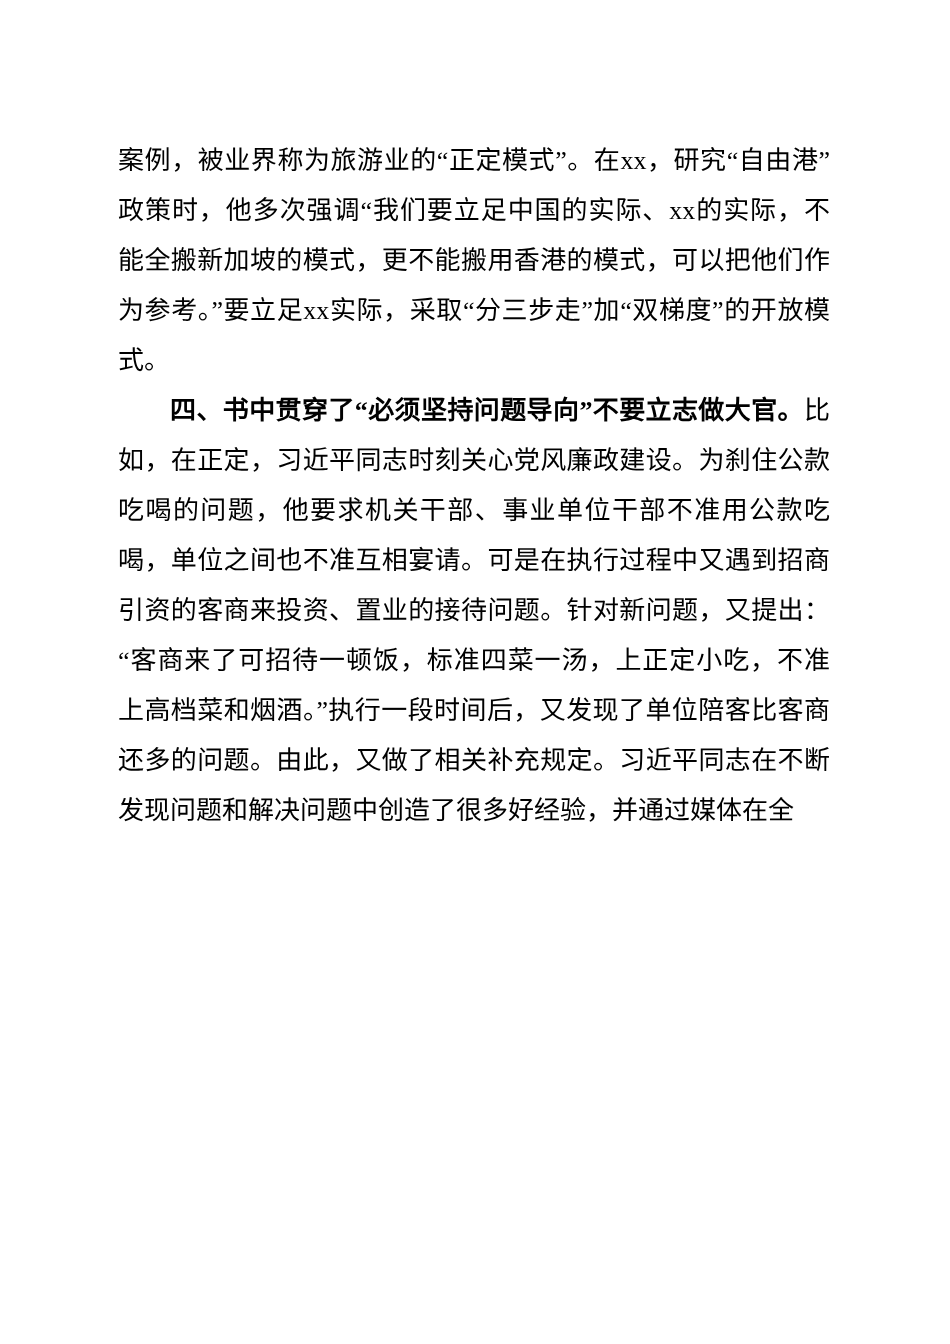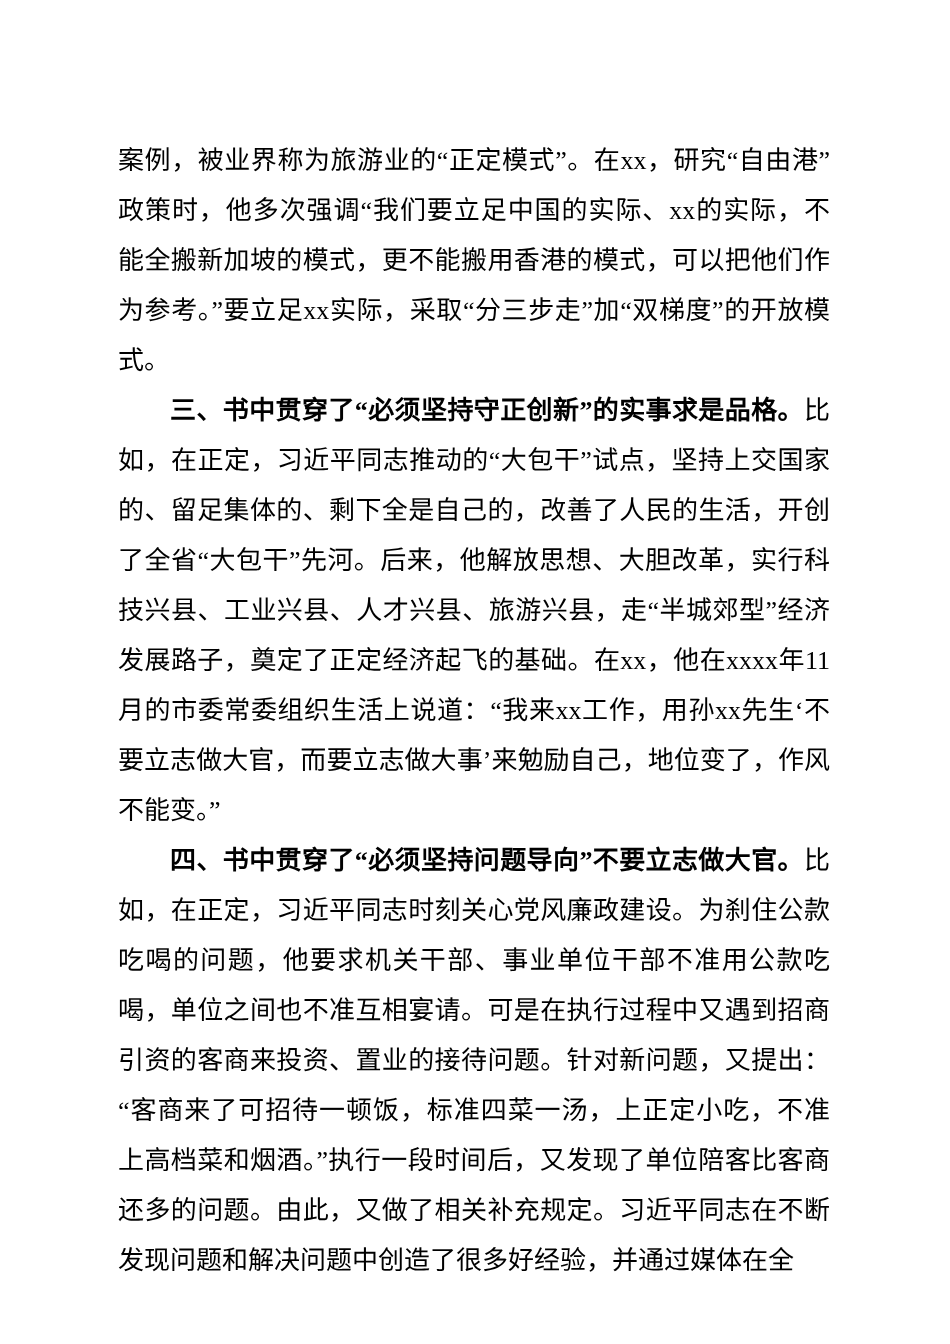--- a/index.html
+++ b/index.html
@@ -43,16 +43,15 @@
     font-family: "Liberation Serif", "DejaVu Serif", serif;
   }
 </style>
 </head>
 <body>
 
 <div class="page">
   <div class="content" id="doc-content">
 
   <p class="para"><span>案例，被业界称为旅游业的“正定模式”。在xx，研究“自由港”政策时，他多次强调“我们要立足中国的实际、xx的实际，不能全搬新加坡的模式，更不能搬用香港的模式，可以把他们作为参考。”要立足xx实际，采取“分三步走”加“双梯度”的开放模式。</span></p>
-      <p class="para indent"><b class="lead">三、书中贯穿了“必须坚持守正创新”的实事求是品格。</b><span>比如，在正定，习近平同志推动的“大包干”试点，坚持上交国家的、留足集体的、剩下全是自己的，改善了人民的生活，开创了全省“大包干”先河。后来，他解放思想、大胆改革，实行科技兴县、工业兴县、人才兴县、旅游兴县，走“半城郊型”经济发展路子，奠定了正定经济起飞的基础。在xx，他在xxxx年11月的市委常委组织生活上说道：“我来xx工作，用孙xx先生‘不要立志做大官，而要立志做大事’来勉励自己，地位变了，作风不能变。”</span></p>
       <p class="para indent"><b class="lead">四、书中贯穿了“必须坚持问题导向”不要立志做大官。</b><span>比如，在正定，习近平同志时刻关心党风廉政建设。为刹住公款吃喝的问题，他要求机关干部、事业单位干部不准用公款吃喝，单位之间也不准互相宴请。可是在执行过程中又遇到招商引资的客商来投资、置业的接待问题。针对新问题，又提出：“客商来了可招待一顿饭，标准四菜一汤，上正定小吃，不准上高档菜和烟酒。”执行一段时间后，又发现了单位陪客比客商还多的问题。由此，又做了相关补充规定。习近平同志在不断发现问题和解决问题中创造了很多好经验，并通过媒体在全</span></p>
     </div>
 </div>
 
 </body></html>

